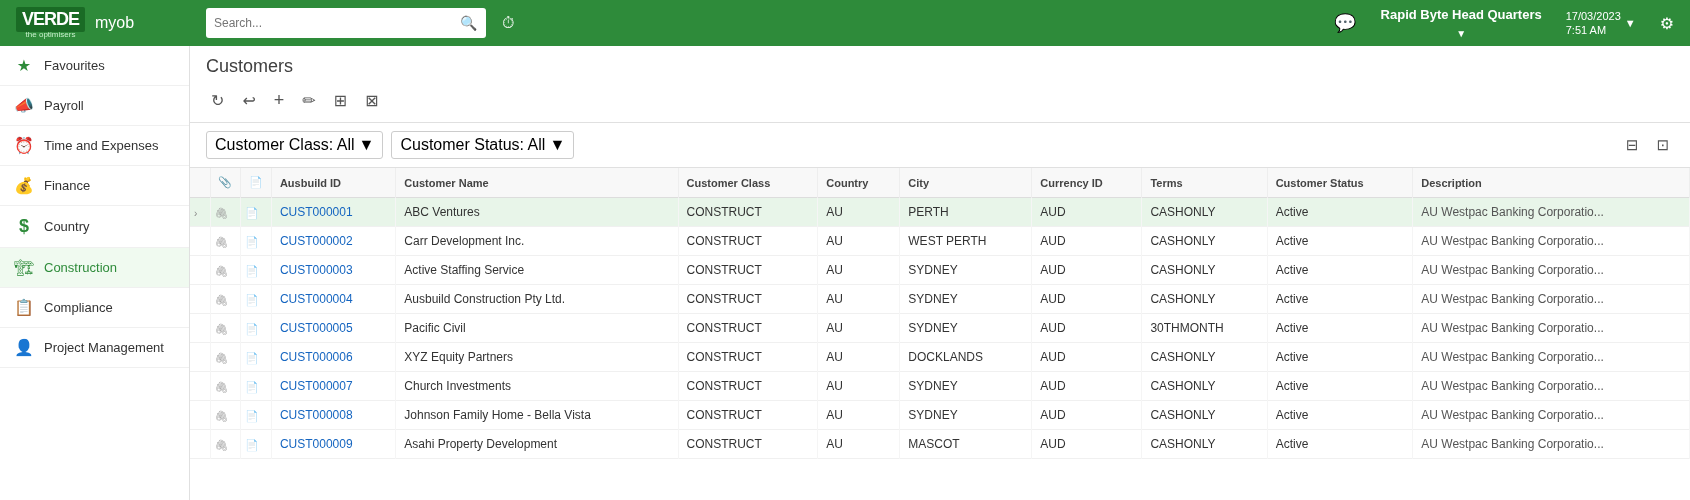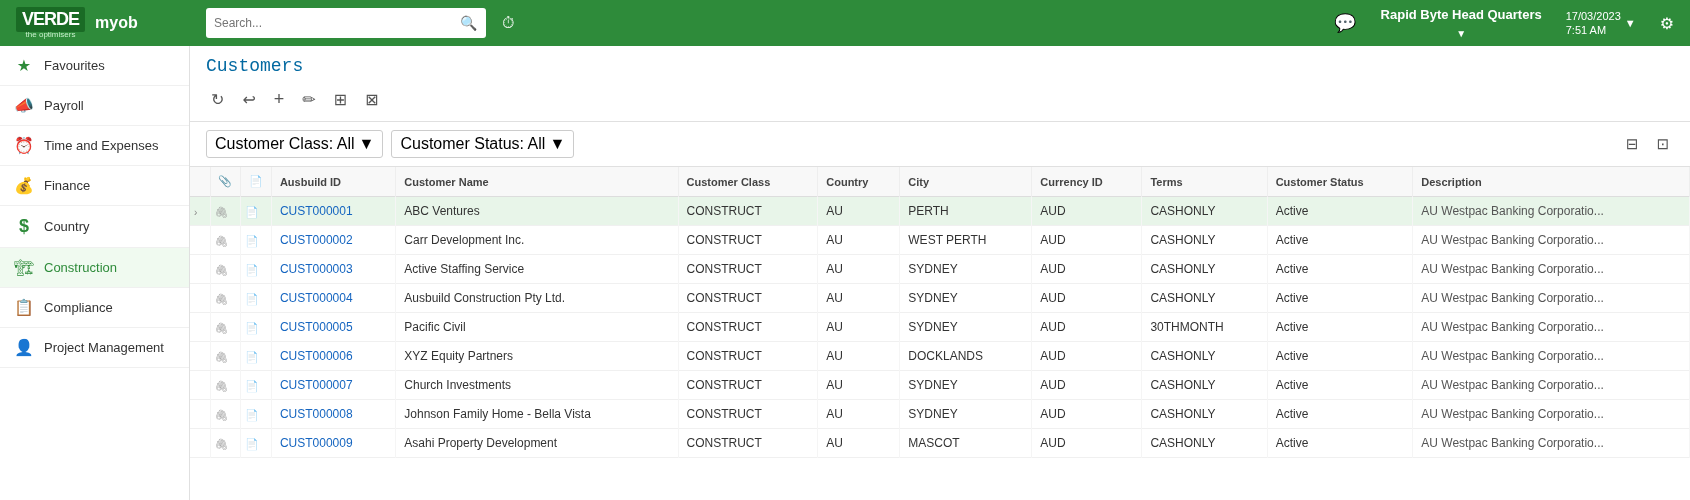--- a/index.html
+++ b/index.html
@@ -33,21 +33,21 @@
       padding: 2px 6px;
       border-radius: 2px;
     }
     .verde-sub {
       font-size: 8px;
       color: #c8f0cc;
       margin-top: -2px;
     }
     .myob-logo {
       color: white;
-      font-weight: bold;
+      font-weight: normal;
       font-size: 16px;
       margin-left: 6px;
     }
     .search-box {
       display: flex;
       align-items: center;
       background: white;
       border-radius: 3px;
       padding: 0 8px;
       height: 30px;
@@ -145,23 +145,22 @@
     .content {
       flex: 1;
       display: flex;
       flex-direction: column;
       background: white;
       overflow: hidden;
     }
     .page-title {
       font-size: 18px;
       font-weight: normal;
-      color: #0369a1;
+      color: #404040;
       padding: 10px 16px 6px;
-      font-family: Liberation Mono, monospace;
     }
     .toolbar {
       display: flex;
       align-items: center;
       padding: 4px 16px;
       gap: 8px;
       border-bottom: 1px solid #e0e0e0;
       padding-bottom: 8px;
     }
     .toolbar-btn {

